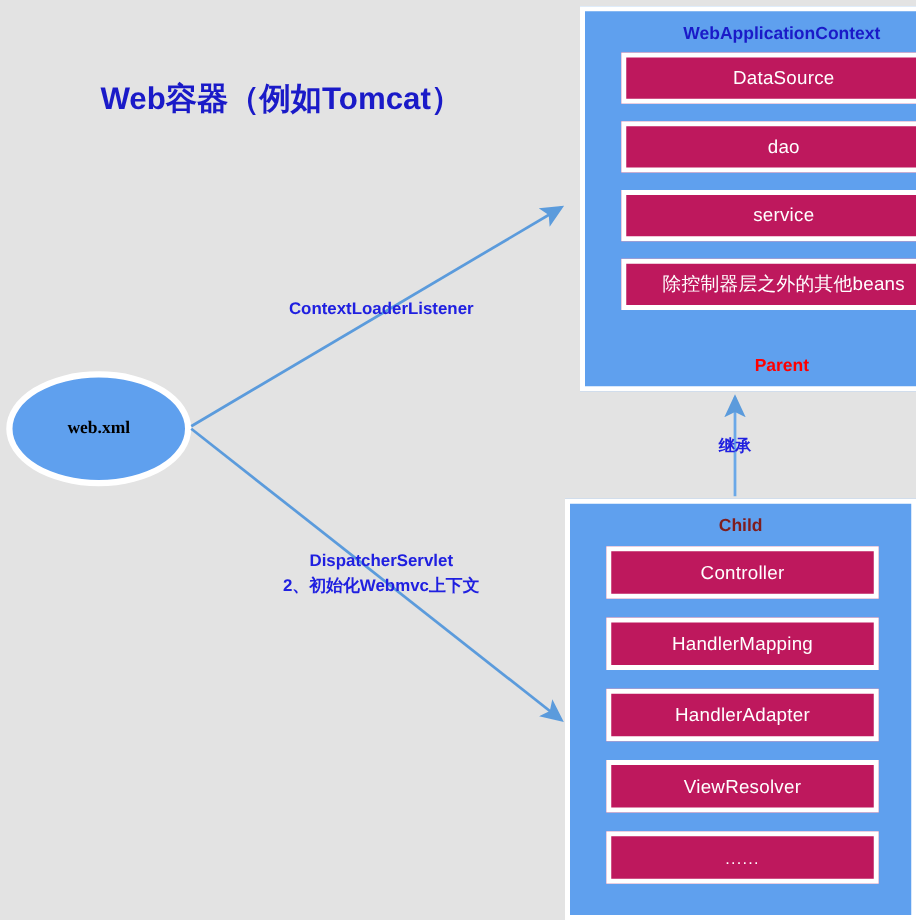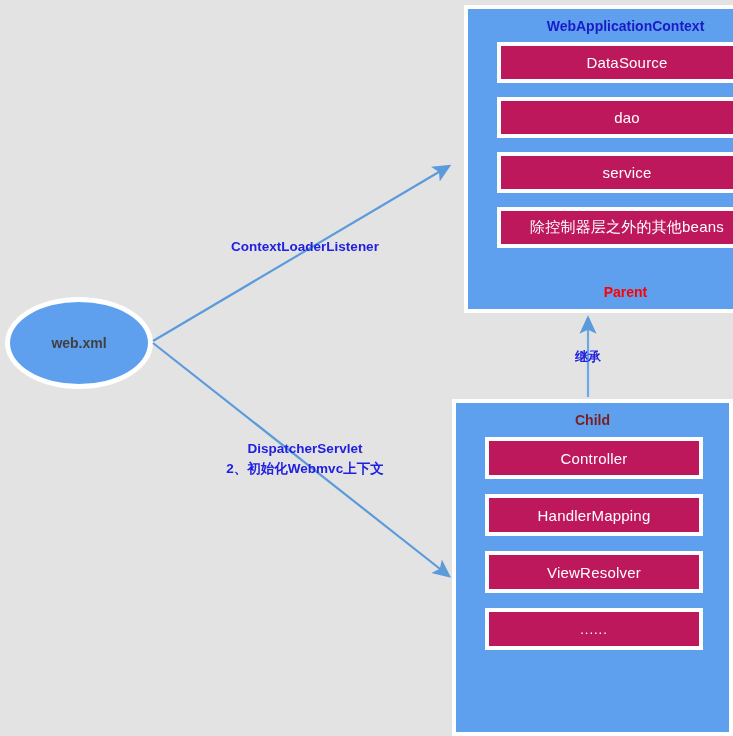--- a/index.html
+++ b/index.html
@@ -54,22 +54,23 @@
     border-radius: 50%;
     background: #5fa0ee;
     box-sizing: content-box;
     display: flex;
     align-items: center;
     justify-content: center;
   }
   .ellipse-label {
     font-size: 14px;
     font-weight: bold;
-    color: #404040;
-    white-space: nowrap;
+    color: #000000;
+    white-space: nowrap;
+    font-family: Liberation Serif, serif;
   }
 
   
   .context-panel {
     position: absolute;
     background: #5fa0ee;
     border: 4px solid #ffffff;
     box-sizing: border-box;
   }
   #panel-parent {
@@ -171,20 +172,21 @@
     font-weight: bold;
     color: #2020e0;
     white-space: nowrap;
   }
 </style>
 </head>
 <body>
 
 <div id="canvas">
 
+  <div class="diagram-title">Web容器（例如Tomcat）</div>
 
   <div class="ellipse-wrap">
     <div class="ellipse-shape">
       <span class="ellipse-label">web.xml</span>
     </div>
   </div>
 
   <svg id="arrows" viewBox="0 0 733 736" xmlns="http://www.w3.org/2000/svg">
     <defs>
       <marker id="ah" markerWidth="9" markerHeight="9" refX="7.2" refY="4.5" orient="auto" markerUnits="strokeWidth">
@@ -232,20 +234,23 @@
   <div class="context-panel" id="panel-child">
     <div class="panel-heading child-heading">Child</div>
     <div class="bean-list">
       <div class="bean-box">
         <span class="bean-label">Controller</span>
       </div>
       <div class="bean-box">
         <span class="bean-label">HandlerMapping</span>
       </div>
       <div class="bean-box">
+        <span class="bean-label">HandlerAdapter</span>
+      </div>
+      <div class="bean-box">
         <span class="bean-label">ViewResolver</span>
       </div>
       <div class="bean-box">
         <span class="bean-label dots">......</span>
       </div>
     </div>
   </div>
 
 </div>
 

